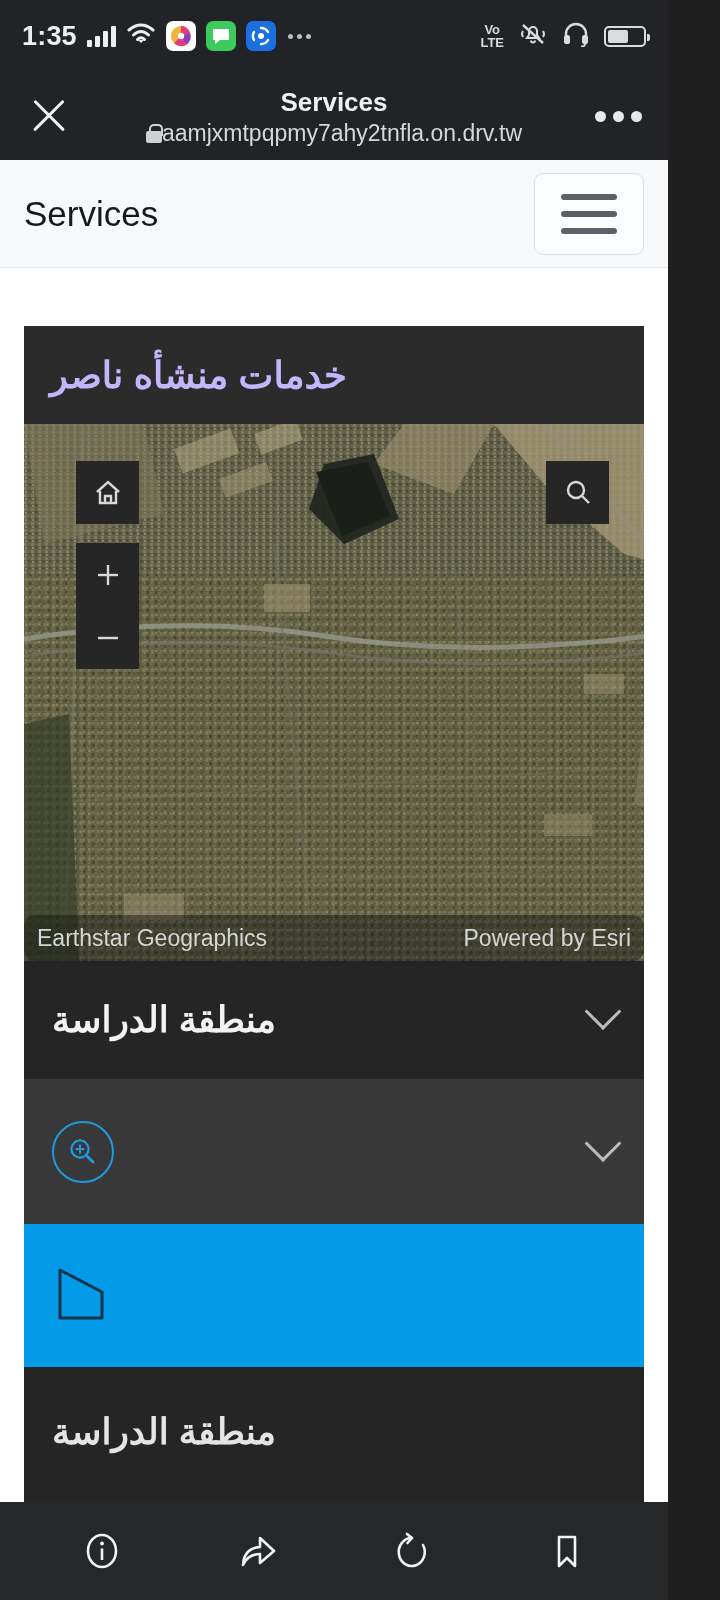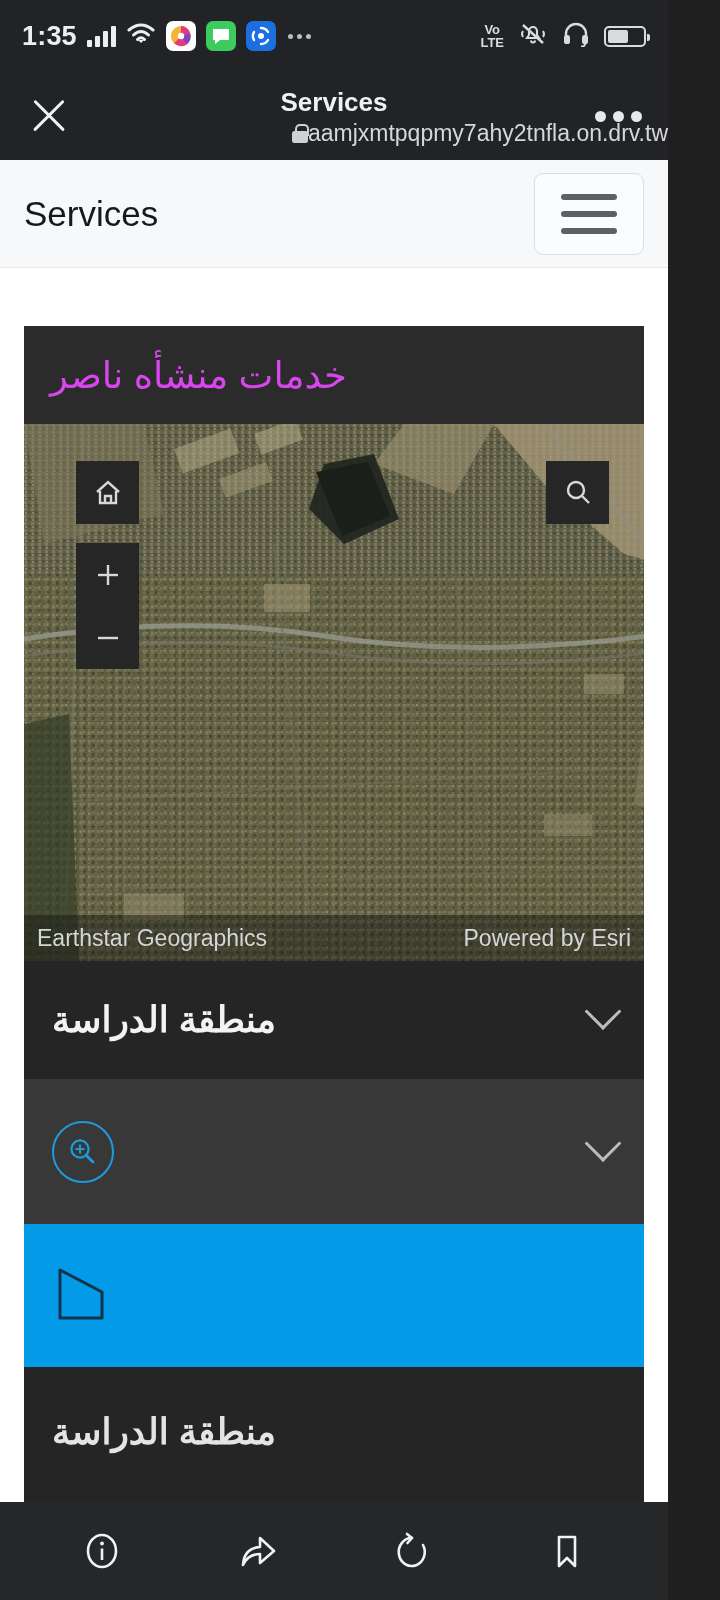--- a/index.html
+++ b/index.html
@@ -44,21 +44,21 @@
   }
   .close-x{ width:46px;height:46px; position:relative; flex:0 0 auto; cursor:pointer; }
   .close-x::before,.close-x::after{
     content:""; position:absolute; left:2px; top:21px; width:42px; height:3.4px;
     background:#f0f1f3; border-radius:2px;
   }
   .close-x::before{ transform:rotate(45deg); }
   .close-x::after{ transform:rotate(-45deg); }
   .bb-center{ position:absolute; left:0; right:0; text-align:center; pointer-events:none; }
   .bb-title{ font-size:26px; font-weight:600; color:#f0f1f3; line-height:32px; }
-  .bb-urlrow{ display:flex; align-items:center; justify-content:flex-end; margin-top:2px; }
+  .bb-urlrow{ display:flex; align-items:center; justify-content:center; margin-top:2px; }
   .lock{ width:16px;height:19px; position:relative; display:inline-block; }
   .lock::before{ content:""; position:absolute; bottom:0; left:0; width:16px; height:12px;
                  background:#cfd1d5; border-radius:2.5px; }
   .lock::after{ content:""; position:absolute; top:0; left:3.4px; width:9.2px; height:10px;
                 border:2.6px solid #cfd1d5; border-bottom:none; border-radius:5px 5px 0 0; }
   .bb-url{ font-size:23px; color:#d5d7da; }
   .menu-dots{ margin-left:auto; display:flex; gap:7px; cursor:pointer; }
   .menu-dots b{ width:11px;height:11px;border-radius:50%;background:#e7e8ea;display:block; }
 
   
@@ -79,42 +79,42 @@
 
   .card{
     position:absolute; left:24px; right:24px; top:58px; bottom:0;
     background:#252525; overflow:hidden;
   }
 
   .card-title-bar{
     height:98px; background:#2b2b2b; display:flex; align-items:center;
     justify-content:flex-start; padding:0 26px;
   }
-  .card-title{ font-size:37px; font-weight:400; color:#d946ef; direction:rtl; }
+  .card-title{ font-size:37px; font-weight:700; color:#c4b5fd; direction:rtl; }
 
   
   .map{
     position:relative; height:537px; overflow:hidden;
     background:#6e6a52;
   }
   .map-img{ position:absolute; inset:0; }
   .map-ctrl{
     position:absolute; background:#262626; display:flex; align-items:center;
     justify-content:center; cursor:pointer;
   }
   .ctl-home{ left:52px; top:37px; width:63px; height:63px; }
   .ctl-zin{ left:52px; top:119px; width:63px; height:63px; }
   .ctl-zout{ left:52px; top:182px; width:63px; height:63px; }
   .ctl-search{ right:35px; top:37px; width:63px; height:63px; }
   .glyph{ stroke:#d6d8da; fill:none; stroke-width:2.4; }
 
   .map-attr{
     position:absolute; left:0; right:0; bottom:0; height:46px;
     background:rgba(20,20,20,.42); display:flex; align-items:center;
-    justify-content:space-between; padding:0 13px;
+    justify-content:space-between; padding:0 13px;border-radius:11px;
   }
   .attr-text{ font-size:23px; color:#d4d6d8; }
 
   
   .panel-row{
     display:flex; align-items:center; padding:8px 28px; cursor:pointer;
   }
   .row-study{ height:118px; background:#252525; }
   .row-label{ font-size:36px; font-weight:700; color:#f2f3f4; direction:rtl; }
   .chev{ margin-left:auto; width:26px; height:26px; border-right:3px solid #b9bcc0;

